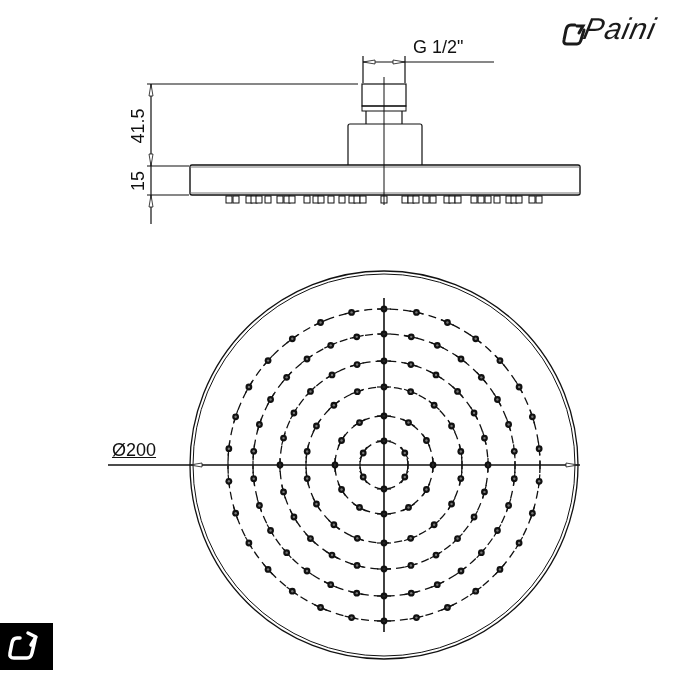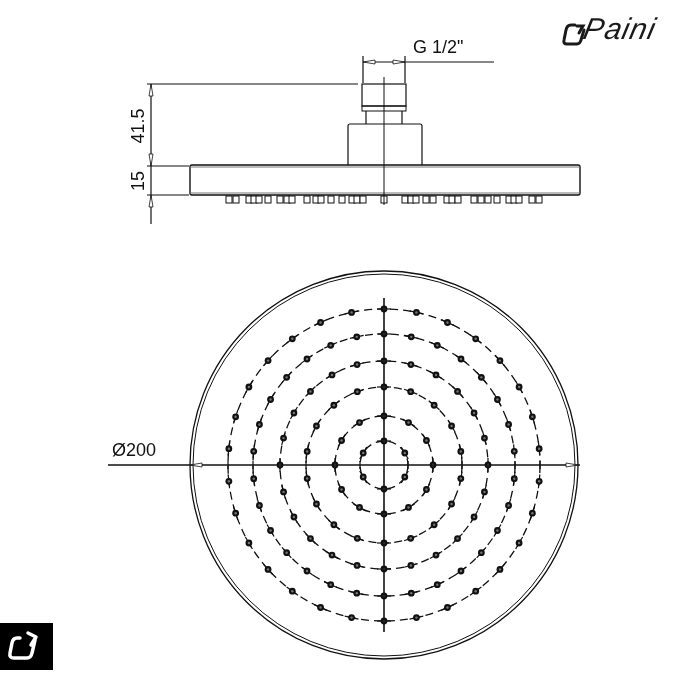--- a/index.html
+++ b/index.html
@@ -720,21 +720,21 @@
     <path d="M10,3 L6,3 Q2,3 1,8 L-1,18 Q-2,22 2,22 L12,22 Q15,22 16,18 L19,8"></path>
     <path d="M12,4 L18,4 L14,11"></path>
   </g>
 </svg>
 
 <div class="brand-text">Paini</div>
 
 <div class="dim-text" style="left:413px;top:38px;">G 1/2"</div>
 <div class="dim-text rot" style="left:118px;top:117px;width:40px;text-align:center;">41.5</div>
 <div class="dim-text rot" style="left:124px;top:172px;width:28px;text-align:center;">15</div>
-<div class="dim-text" style="left:112px;top:441px;">Ø200</div>
+<div class="dim-text" style="left:112px;top:441px;text-decoration:underline;">Ø200</div>
 
 <div class="corner-badge">
   <svg width="53" height="47" viewBox="0 0 53 47">
     <g fill="none" stroke="#fff" stroke-width="3.5" stroke-linecap="round" stroke-linejoin="round">
       <path d="M20,15 L17,15 Q13,15 12,20 L10,30 Q9,35 14,35 L27,35 Q31,35 32,30 L35,17"></path>
       <path d="M28,10 L36,14 L31,22"></path>
     </g>
   </svg>
 </div>
 

